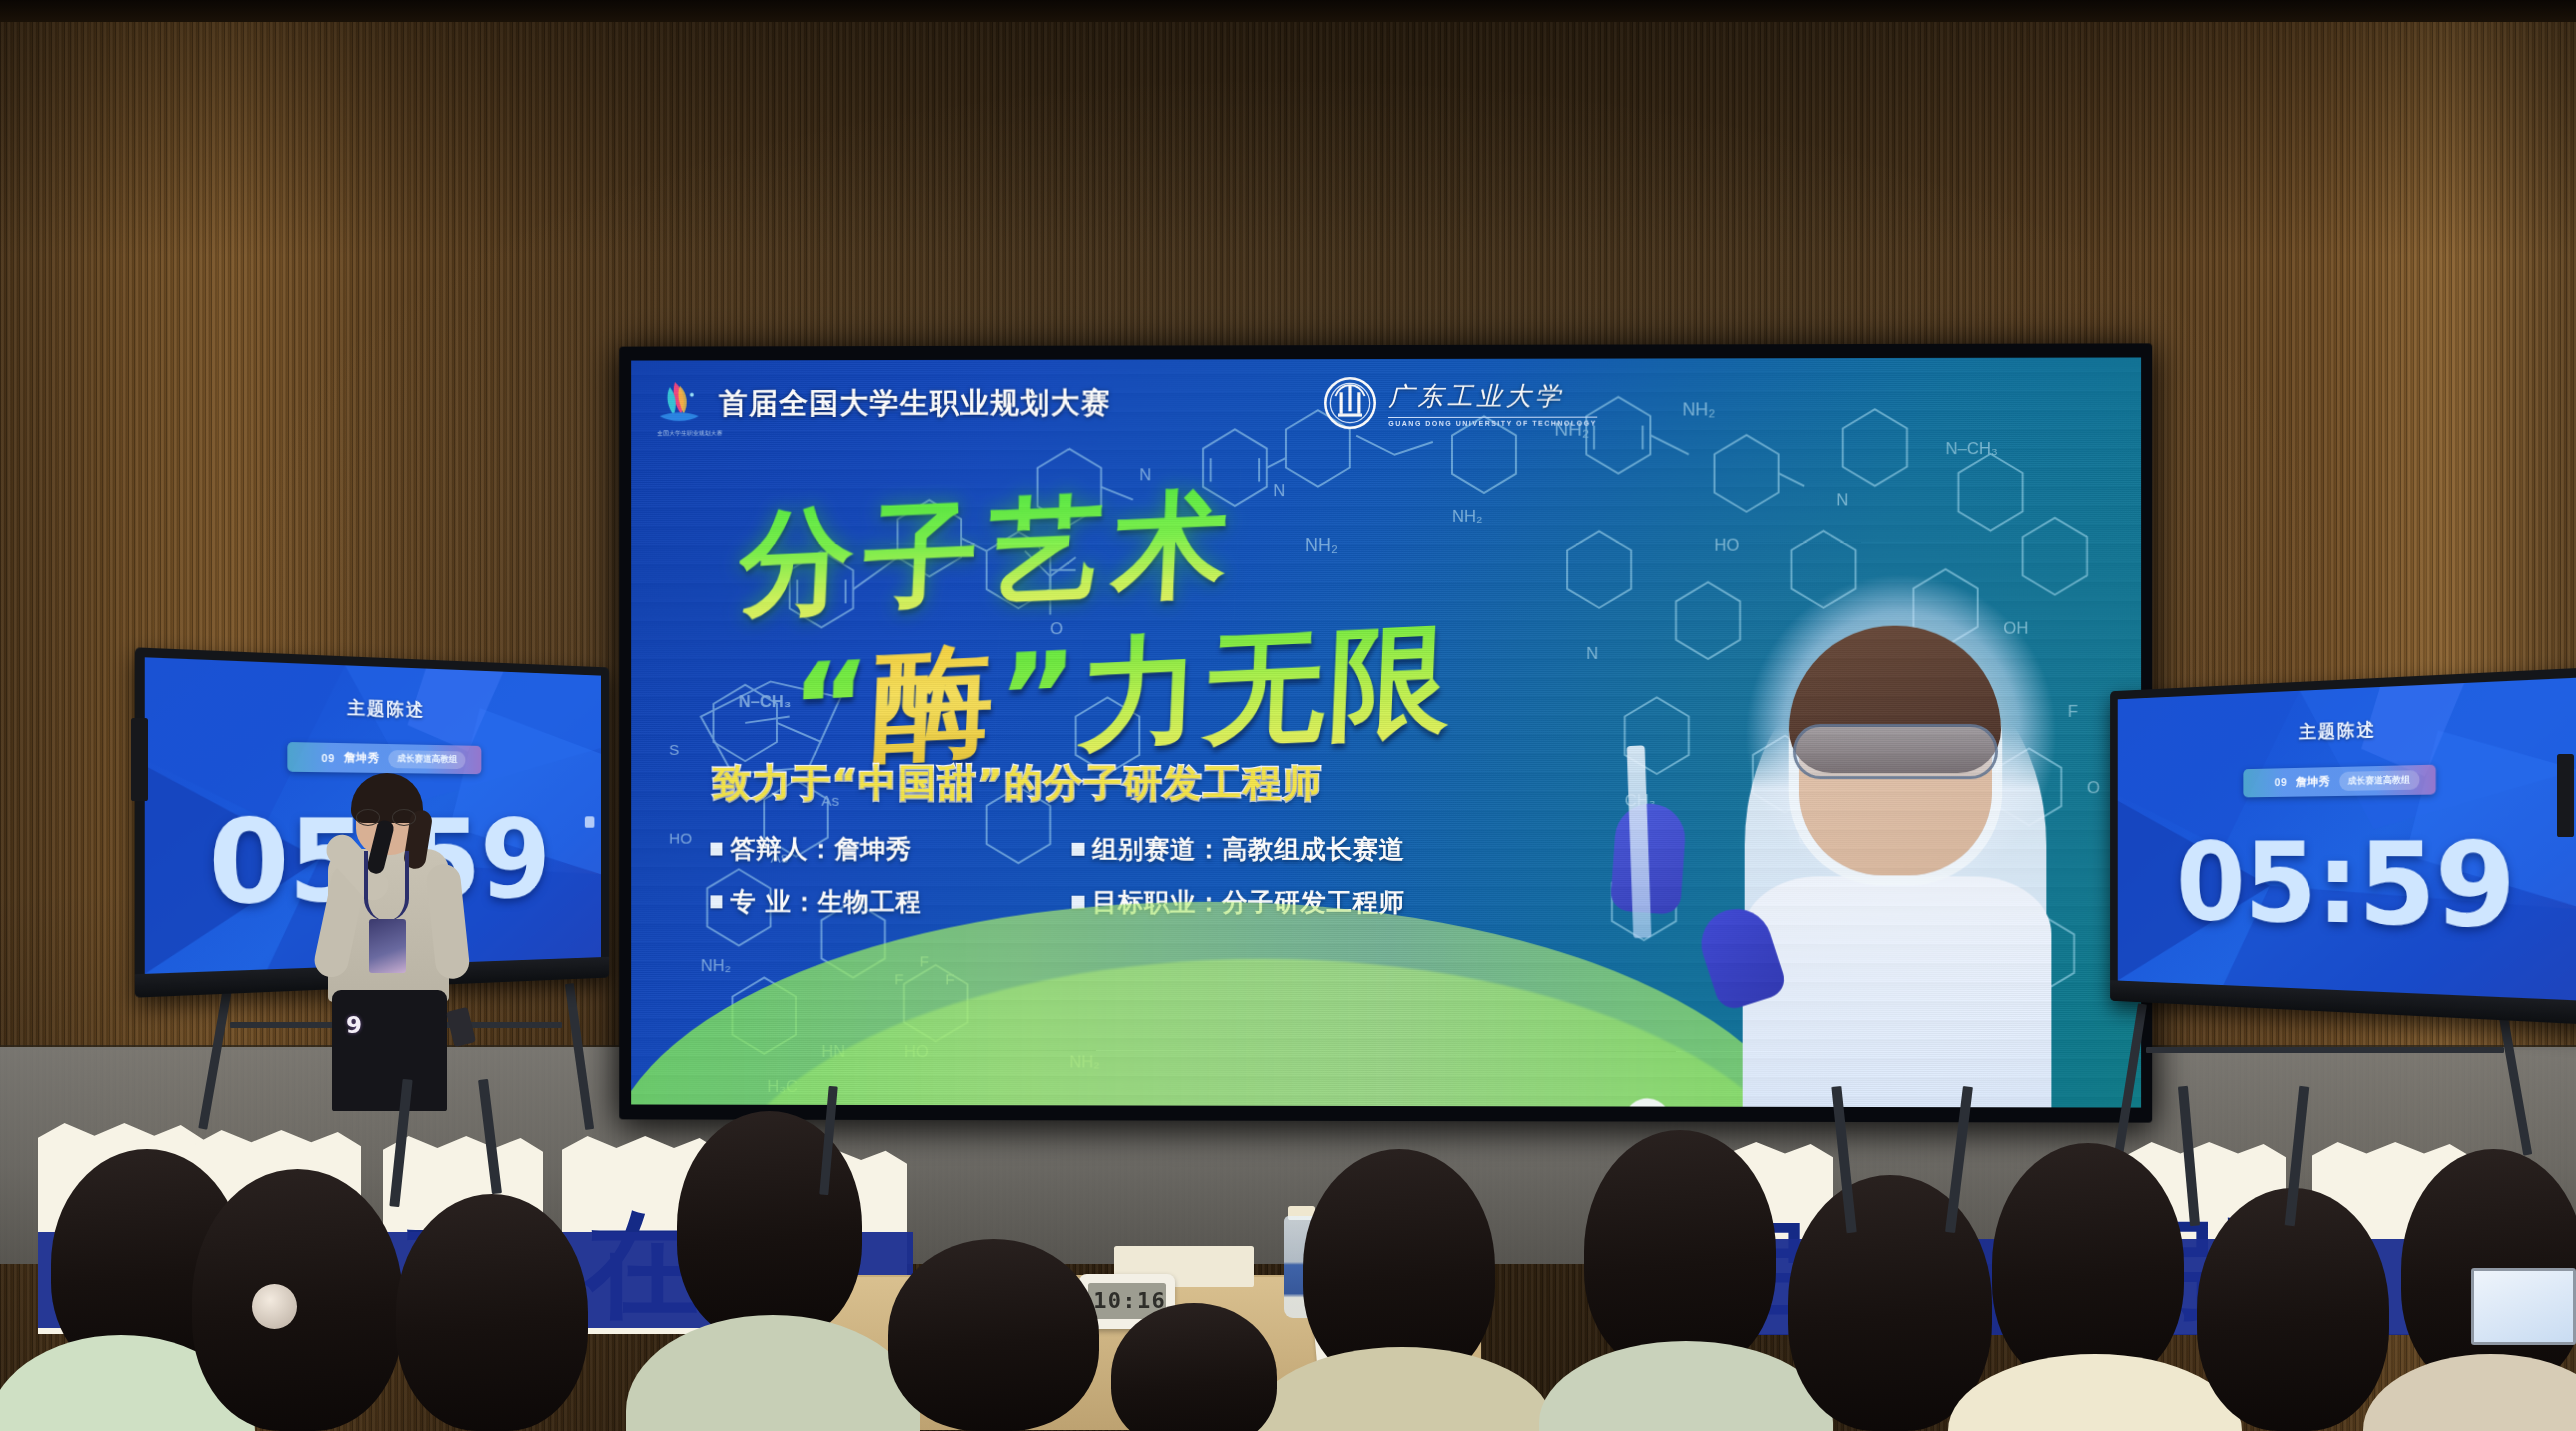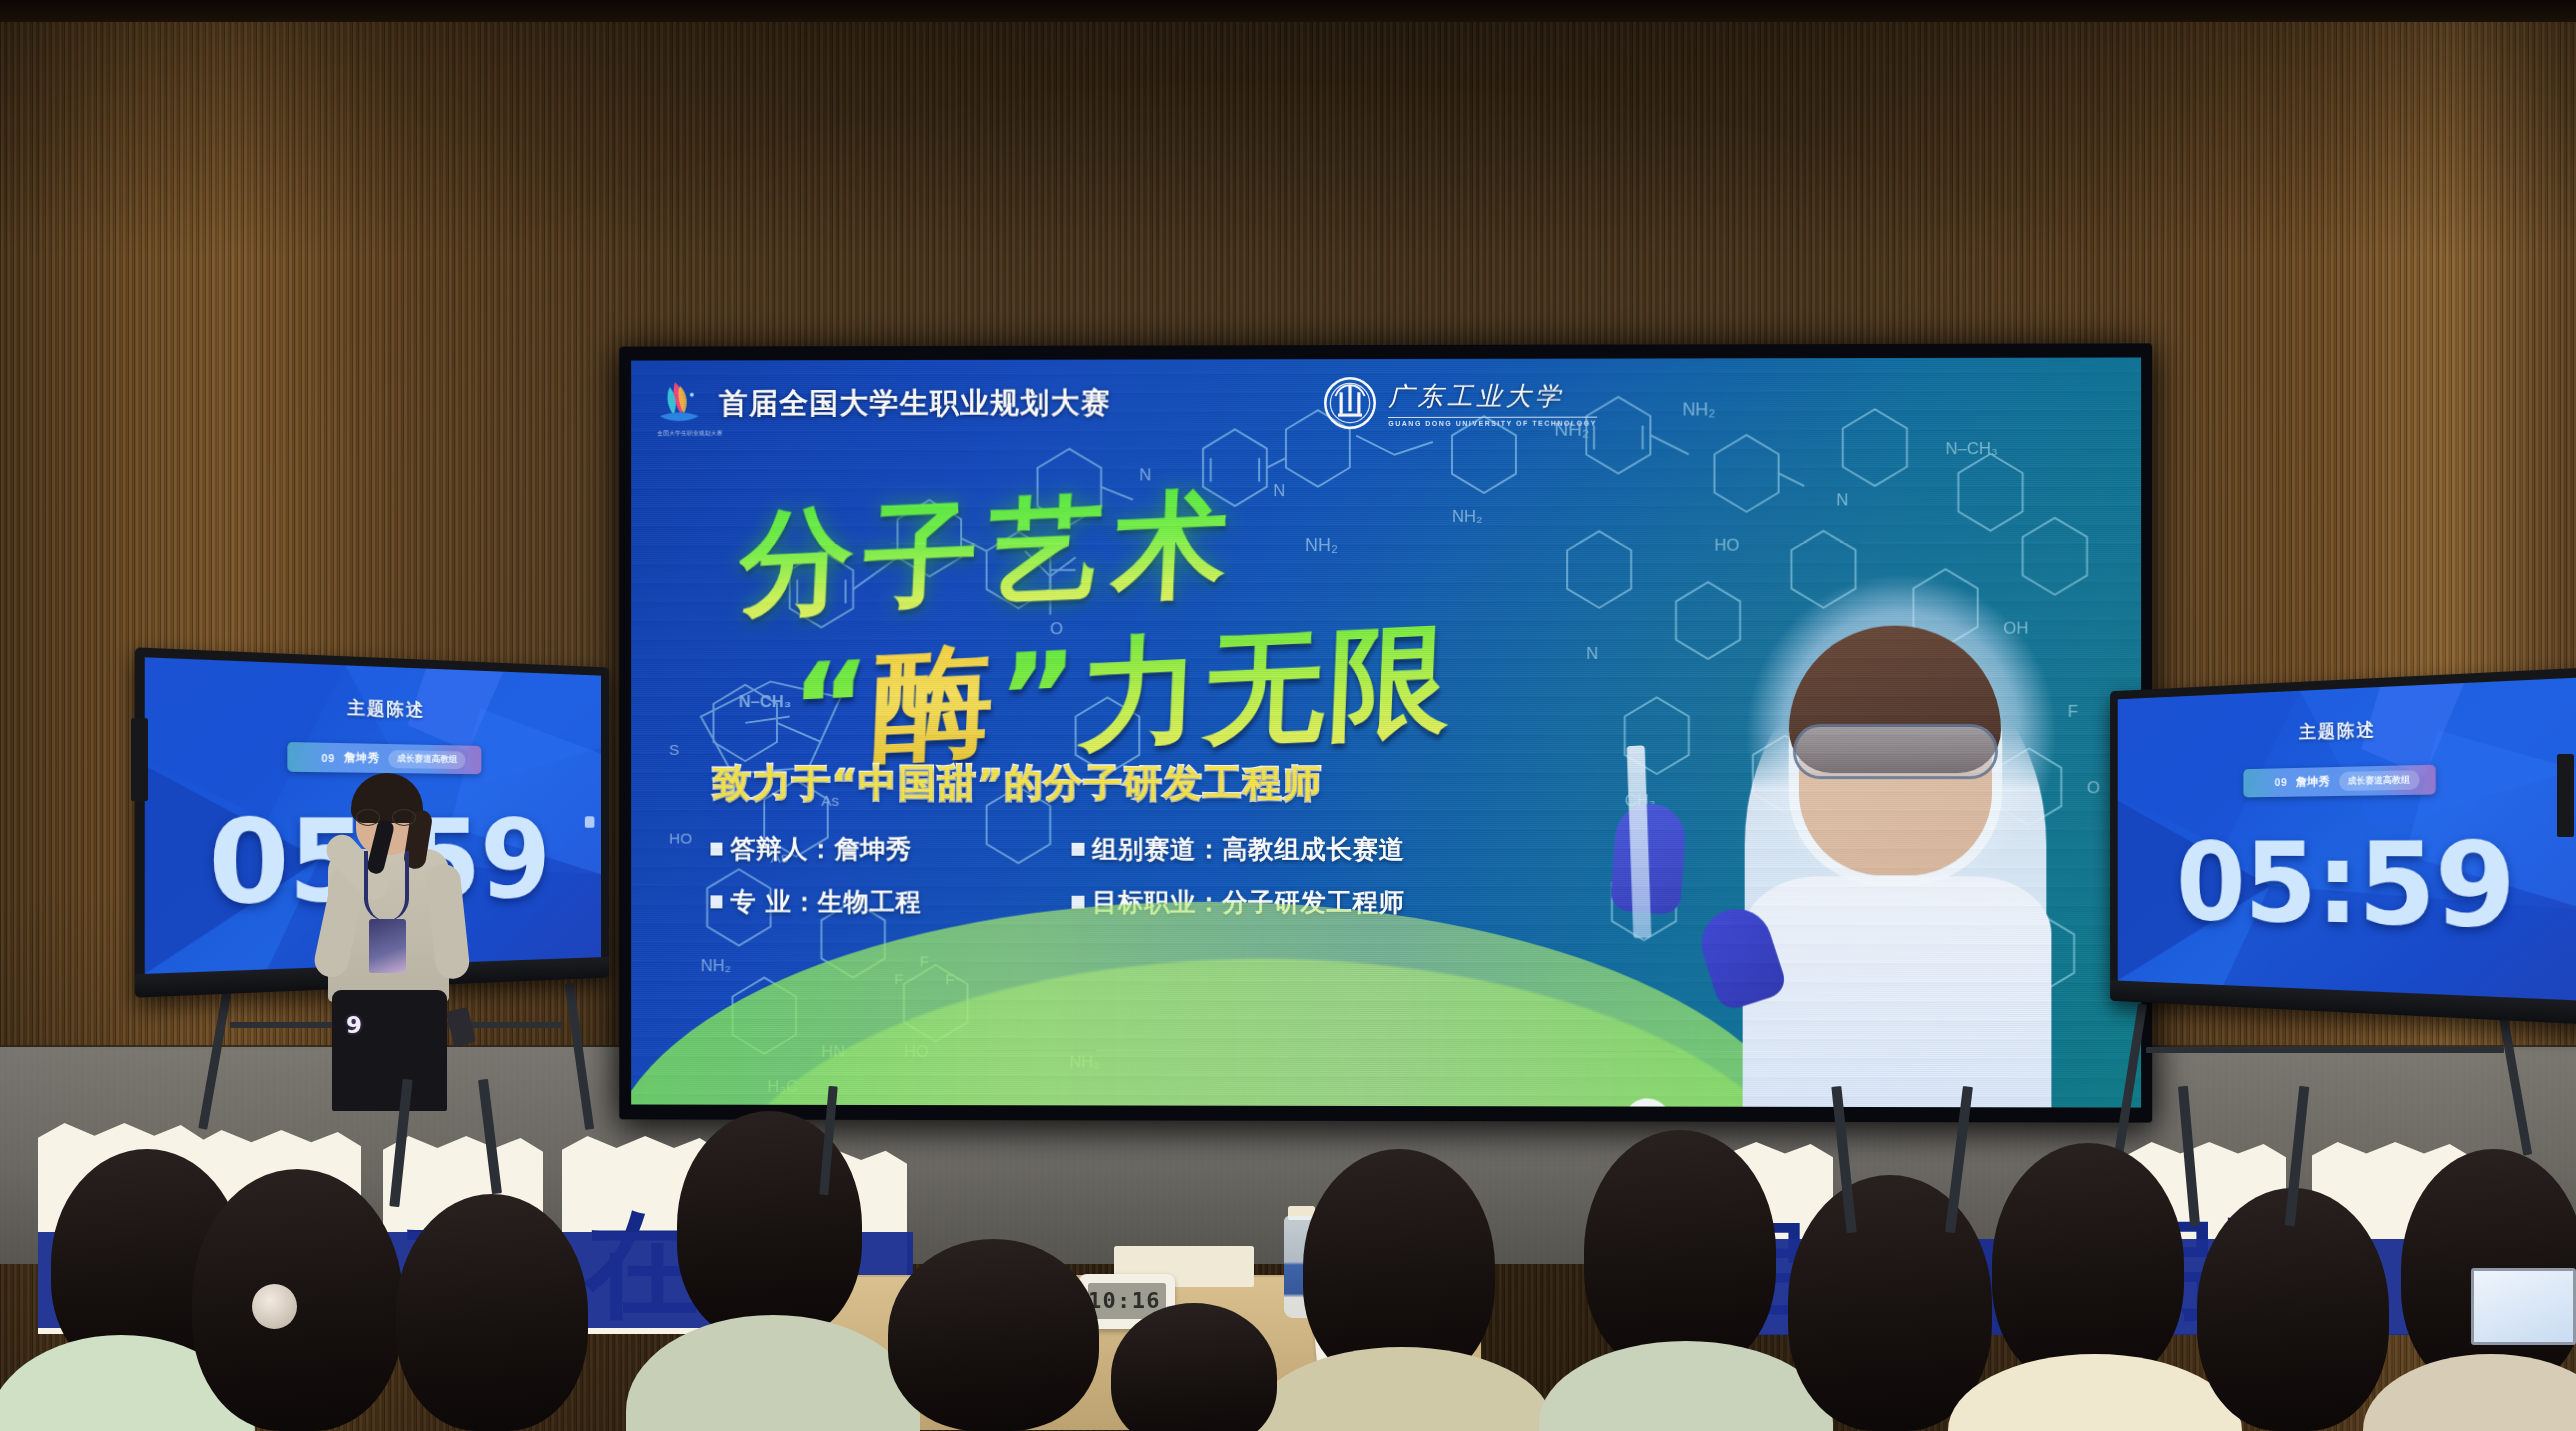--- a/index.html
+++ b/index.html
@@ -244,21 +244,21 @@
   
   #desk { position:absolute; left:817px; top:1277px; width:664px; height:153px;
     background:linear-gradient(180deg,#d9c08f,#bda271); }
   #desk-edge { position:absolute; left:817px; top:1275px; width:664px; height:7.7px;
     background:#c8ae7c; }
   .desk-obj { position:absolute; }
   #clock { left:1079px; top:1274px; width:96px; height:55px; border-radius:7.7px;
     background:#f3f0e6; box-shadow:0 2.6px 5.1px rgba(0,0,0,.25); }
   #clock-face { position:absolute; left:9px; top:9px; right:9px; bottom:10.2px;
     background:#9d9d91; border-radius:2.6px; display:flex; align-items:center;
-    justify-content:flex-start; }
+    justify-content:flex-end; }
   #clock-time { color:#2e2e2a; font-size:22px; font-weight:bold; letter-spacing:1.3px;
     font-family:"DejaVu Sans Mono","Liberation Mono",monospace; }
   #penbox { left:1114px; top:1246px; width:140px; height:41px; background:#efe9d6;
     border-radius:2.6px; }
   #bottle { left:1284px; top:1216px; width:36px; height:102px; border-radius:5.1px 5.1px 9px 9px;
     background:linear-gradient(180deg, rgba(232,242,250,.75) 0%, rgba(215,230,245,.7) 45%,
       #3f63a8 48%, #37589a 76%, rgba(225,238,250,.7) 80%); }
   #bottle-cap { left:1288px; top:1206px; width:27px; height:14px; border-radius:2.6px;
     background:#efe7cf; }
   #papers { left:1315px; top:1303px; width:121px; height:70px; background:#f4f1e6;

